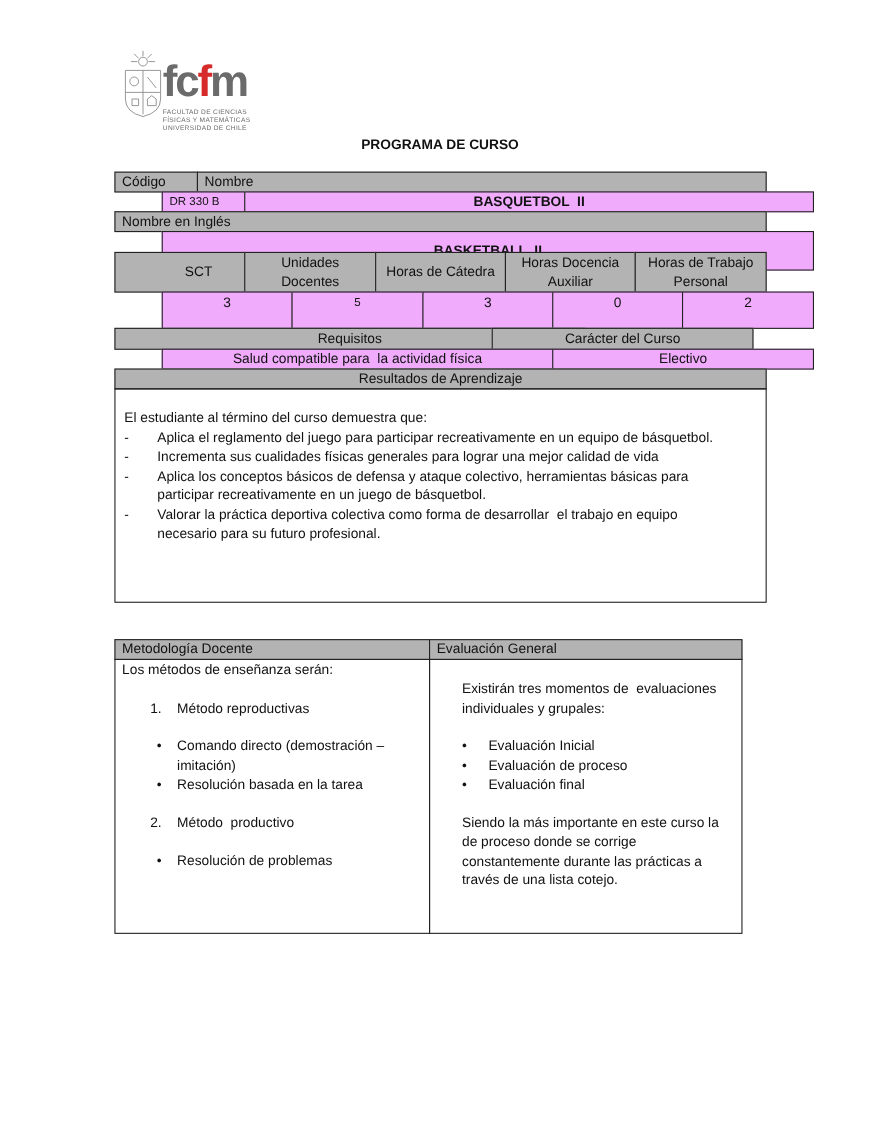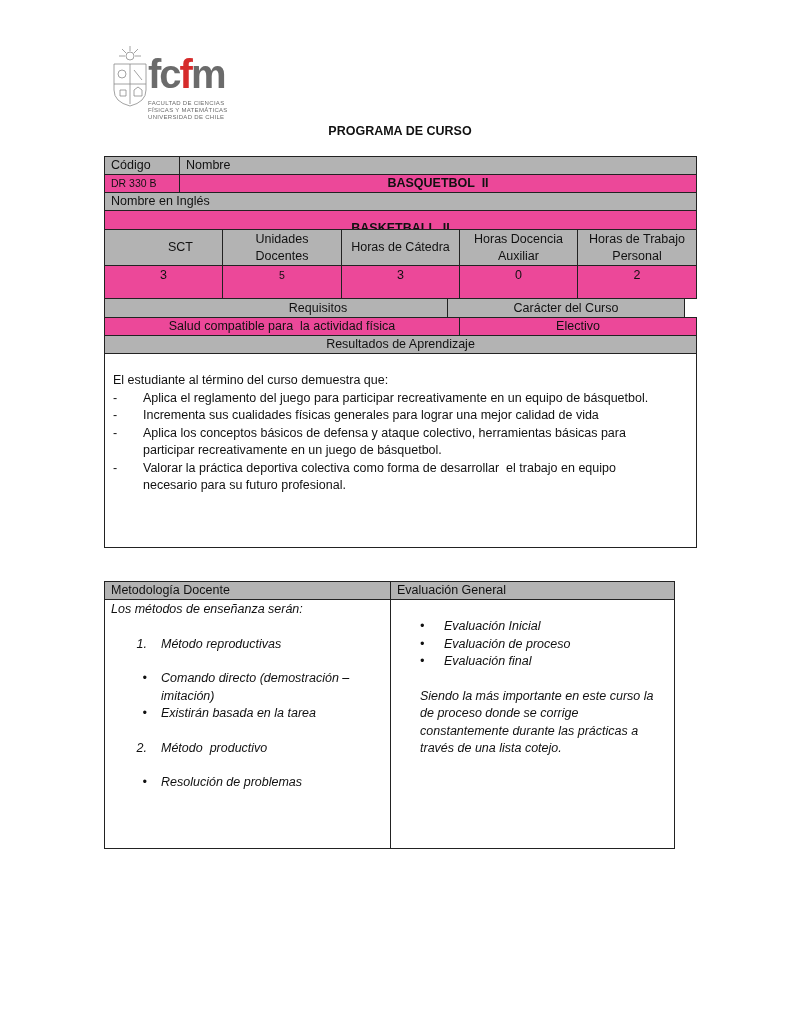--- a/index.html
+++ b/index.html
@@ -4,31 +4,31 @@
 <style>
   html, body { margin:0; padding:0; background:#ffffff; }
   body { width:800px; height:1035px; position:relative; overflow:hidden;
          font-family:"Liberation Sans", sans-serif; color:#111; }
   .abs { position:absolute; }
   .logo { left:110px; top:44px; width:125px; height:82px; }
   .doc-title { left:0; width:800px; top:124px; text-align:center; font-weight:bold; font-size:12.5px; }
   .cell { position:absolute; box-sizing:border-box; border:1.5px solid #222; font-size:12.5px;
           display:flex; align-items:center; overflow:hidden; line-height:1.35; }
   .gray { background:#b3b3b3; }
-  .white { background:#ec4899; }
+  .white { background:#f0abfc;margin-left:43px; }
   .center { justify-content:center; text-align:center; }
   .left { justify-content:flex-start; padding-left:6px; }
   .bold { font-weight:bold; }
   .small { font-size:10.5px; }
   .top { align-items:flex-start; }
   .outcomes { position:absolute; left:104px; top:353px; width:593px; height:195px; box-sizing:border-box;
               border:1.5px solid #222; font-size:12.5px; line-height:17.5px; padding:18px 8px 0 8px; }
   .outcomes .item { display:flex; }
   .outcomes .dash { width:30px; flex:0 0 30px; }
-  .col2 { position:absolute; box-sizing:border-box; border:1.5px solid #222; font-size:12.5px; line-height:17.5px;font-style:italic; }
+  .col2 { position:absolute; box-sizing:border-box; border:1.5px solid #222; font-size:12.5px; line-height:17.5px; }
   .li { display:flex; }
   .li .mk { width:50px; flex:0 0 50px; text-align:right; padding-right:14px; box-sizing:border-box; }
 </style>
 </head>
 <body>
 
 <div class="abs logo">
   <svg width="40" height="62" viewBox="0 0 40 62" style="position:absolute;left:0;top:2px;">
     <g stroke="#8a8a8a" fill="none" stroke-width="0.8">
       <circle cx="20" cy="10" r="4"></circle>
@@ -111,33 +111,34 @@
   <div class="li" style="margin-bottom:17px;">
       <span class="mk">1.</span>
       <span>Método reproductivas</span>
     </div>
   <div class="li">
       <span class="mk">•</span>
       <span>Comando directo (demostración – imitación)</span>
     </div>
   <div class="li" style="margin-bottom:17px;">
       <span class="mk">•</span>
-      <span>Existirán basada en la tarea</span>
+      <span>Resolución basada en la tarea</span>
     </div>
   <div class="li" style="margin-bottom:17px;">
       <span class="mk">2.</span>
       <span style="white-space:pre;">Método  productivo</span>
     </div>
   <div class="li">
       <span class="mk">•</span>
       <span>Resolución de problemas</span>
     </div>
 </div>
 
 <div class="col2" style="left:390px;top:599px;width:285px;height:250px;padding:18px 10px 0 29px;">
+  <div style="margin-bottom:17px;white-space:pre-wrap;">Existirán tres momentos de  evaluaciones individuales y grupales:</div>
   <div class="li">
       <span class="mk" style="width:24px;flex:0 0 24px;text-align:left;">•</span>
       <span>Evaluación Inicial</span>
     </div>
   <div class="li">
       <span class="mk" style="width:24px;flex:0 0 24px;text-align:left;">•</span>
       <span>Evaluación de proceso</span>
     </div>
   <div class="li" style="margin-bottom:17px;">
       <span class="mk" style="width:24px;flex:0 0 24px;text-align:left;">•</span>

